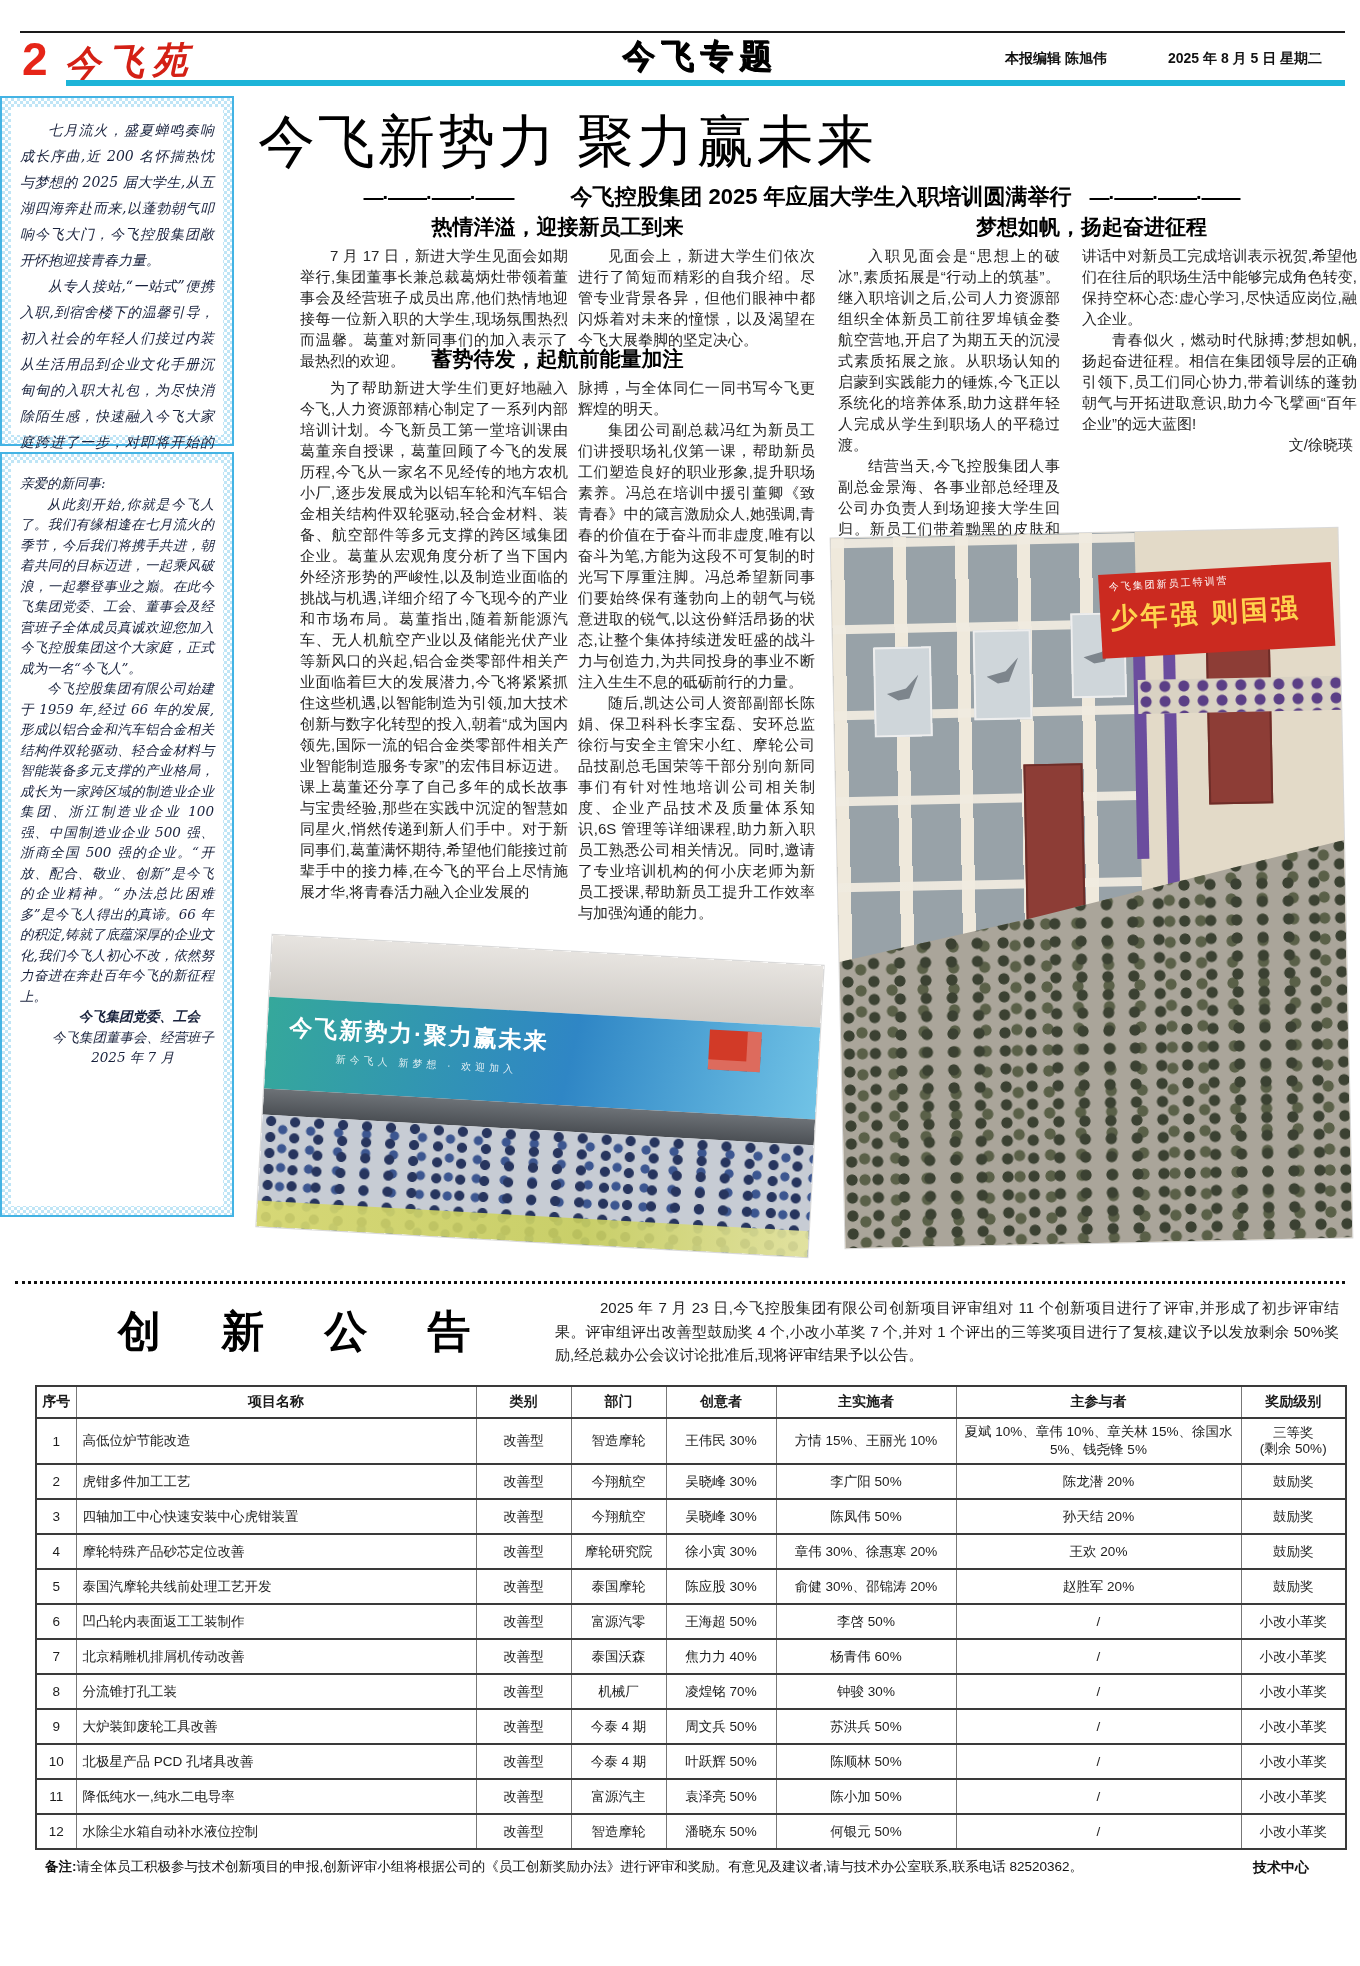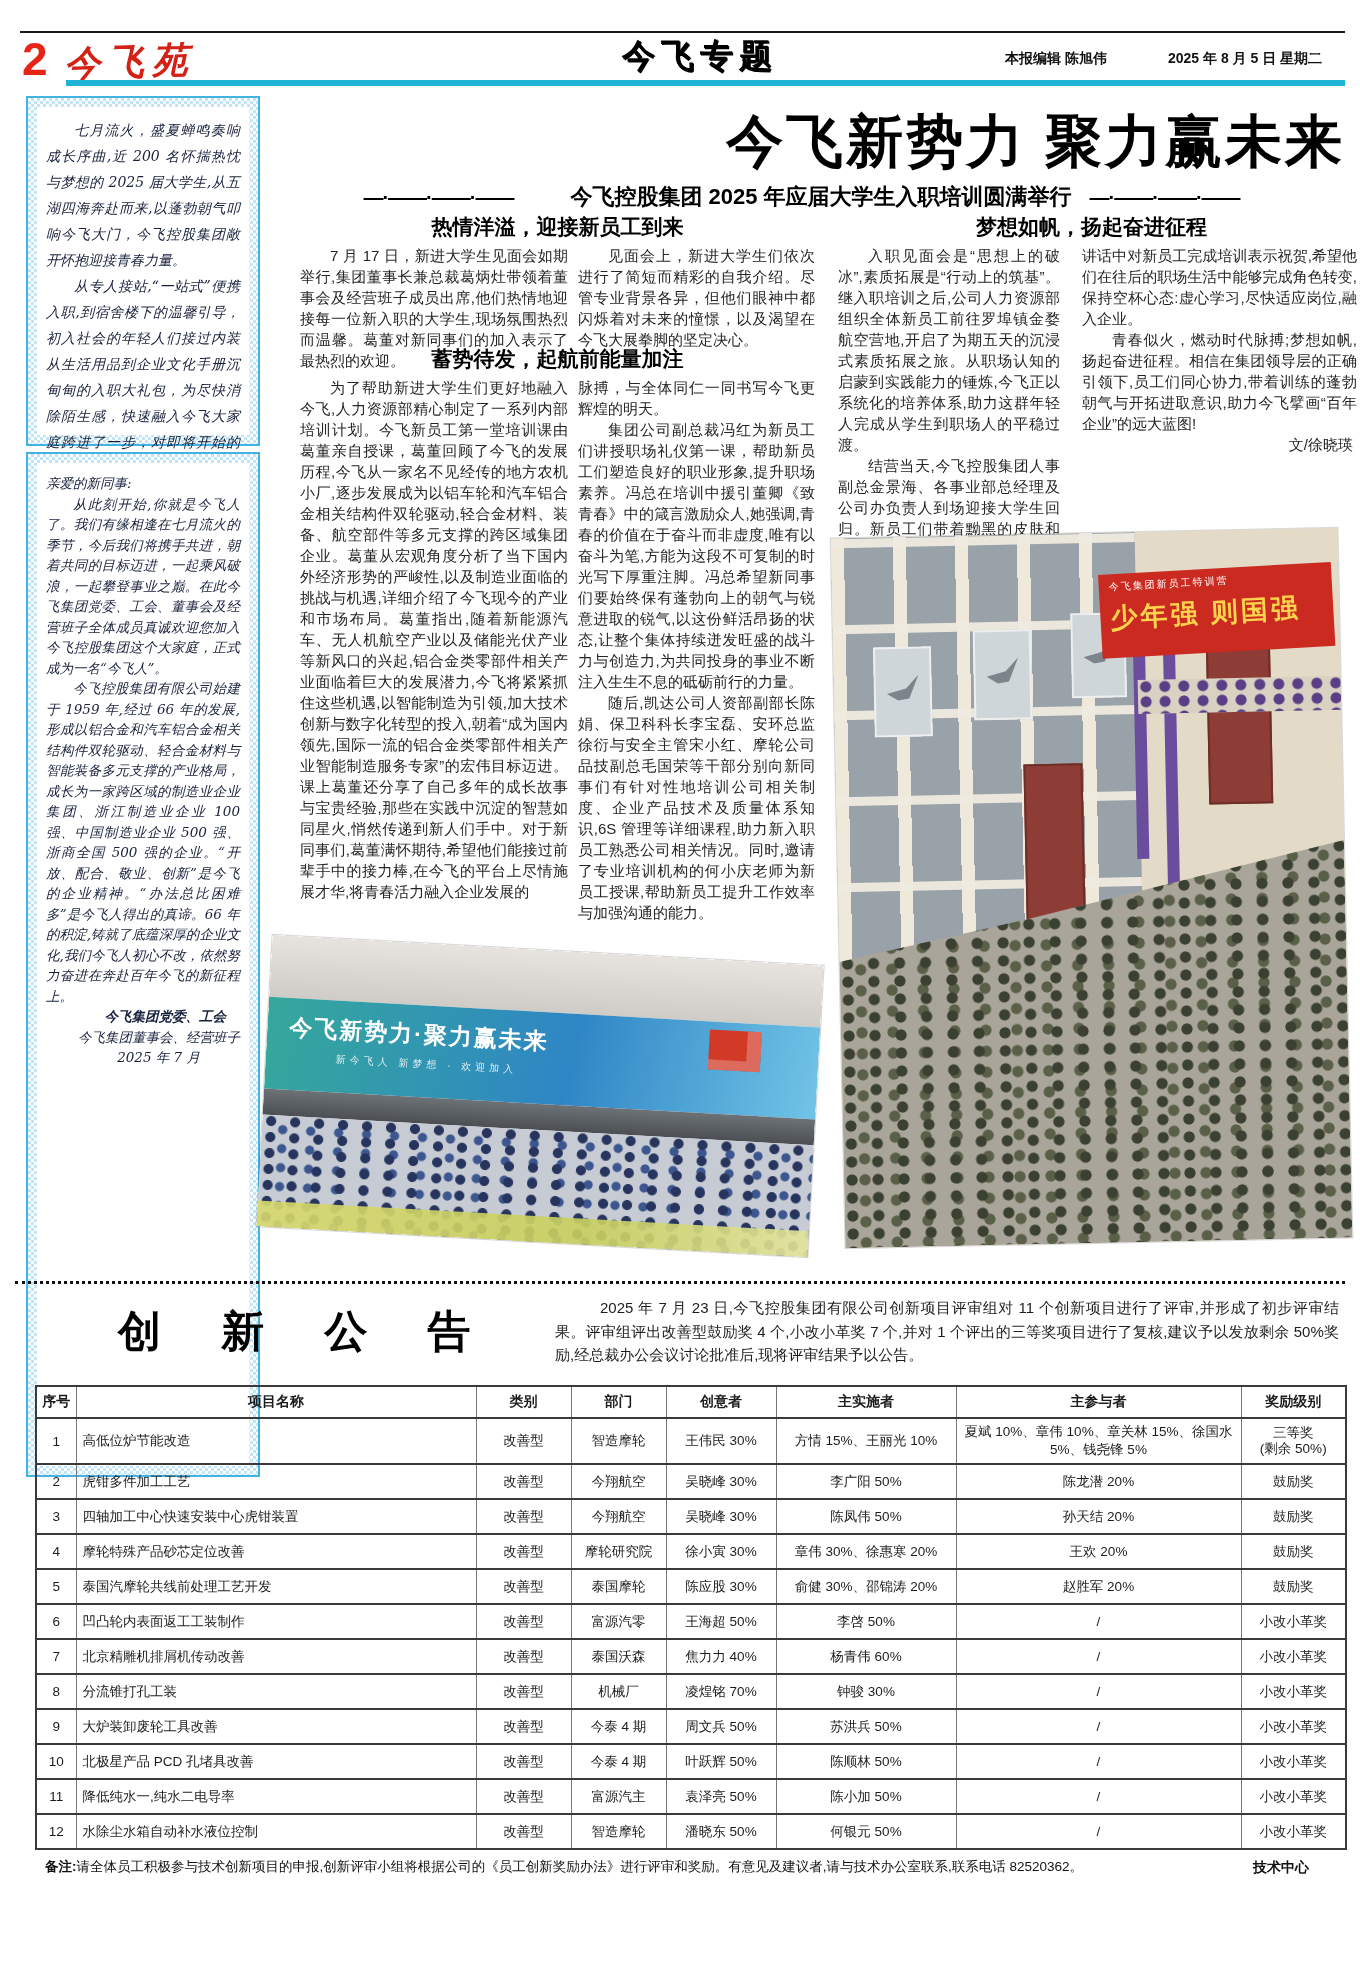--- a/index.html
+++ b/index.html
@@ -9,37 +9,37 @@
   .toprule{position:absolute;left:20px;top:31px;width:1325px;border-top:2px solid #1a1a1a;}
   .pageno{position:absolute;left:22px;top:36px;font-size:46px;font-weight:bold;color:#e62518;line-height:1;}
   .masthead{position:absolute;left:64px;top:38px;font-family:"DejaVu Serif",serif;font-style:italic;
             font-weight:bold;font-size:36px;color:#d42015;letter-spacing:8px;transform:rotate(-2deg);}
   .sectitle{position:absolute;left:480px;top:34px;width:440px;text-align:center;font-size:33px;
             font-weight:900;letter-spacing:6px;color:#000;text-shadow:1px 1px 0 #000;}
   .edcredit{position:absolute;left:1005px;top:50px;font-size:14px;font-weight:bold;color:#111;}
   .issuedate{position:absolute;left:1168px;top:50px;font-size:14px;font-weight:bold;color:#111;}
   .cyanbar{position:absolute;left:66px;top:80px;width:1279px;height:6px;background:#1db4d8;}
   
-  .notebox{position:absolute;left:26px;width:234px;box-sizing:border-box;border:2px solid #43b3e4;
+  .notebox{position:absolute;left:0;width:234px;box-sizing:border-box;border:2px solid #43b3e4;
            background:conic-gradient(#bfe5f6 90deg,#ffffff 0 180deg,#bfe5f6 0 270deg,#ffffff 0) 0 0/6px 6px;
            padding:9px;}
   .noteinner{background:#fff;height:100%;box-sizing:border-box;padding:10px 9px;
              font-family:"DejaVu Serif",serif;font-style:italic;color:#17203b;text-align:justify;}
   .notebox.b1{top:96px;height:350px;}
-  .notebox.b2{top:452px;height:1025px;}
+  .notebox.b2{top:452px;height:765px;}
   .b1 .noteinner{font-size:14px;line-height:26px;}
   .b2 .noteinner{font-size:13.5px;line-height:20.5px;}
   .noteinner p{margin:0;text-indent:2em;}
   .noteinner p.nodent{text-indent:0;}
   .sig{text-align:right;text-indent:0;}
   .sig.s1{padding-right:14px;font-weight:bold;}
   .sig.s3{padding-right:40px;}
   
-  .headline{position:absolute;left:258px;top:104px;width:1087px;text-align:right;font-size:57px;
-            font-weight:700;color:#000;letter-spacing:3px;}
+  .headline{position:absolute;left:258px;top:104px;width:1087px;text-align:left;font-size:57px;
+            font-weight:400;color:#000;letter-spacing:3px;}
   .subrow{position:absolute;left:258px;top:182px;width:1087px;display:flex;align-items:center;
           justify-content:center;gap:18px;}
   .dash{font-size:20px;font-weight:bold;letter-spacing:-1px;color:#000;white-space:nowrap;}
   .subtitle{font-size:22px;font-weight:900;color:#000;white-space:nowrap;margin-left:39px;}
   .colhead{position:absolute;font-size:21px;font-weight:900;color:#000;text-align:center;}
   .bodycol{position:absolute;font-size:15px;line-height:21px;color:#252525;text-align:justify;}
   .bodycol p{margin:0;text-indent:2em;}
   .bodycol p.nodent{text-indent:0;}
   .byline{text-align:right;text-indent:0 !important;padding-right:4px;}
   

